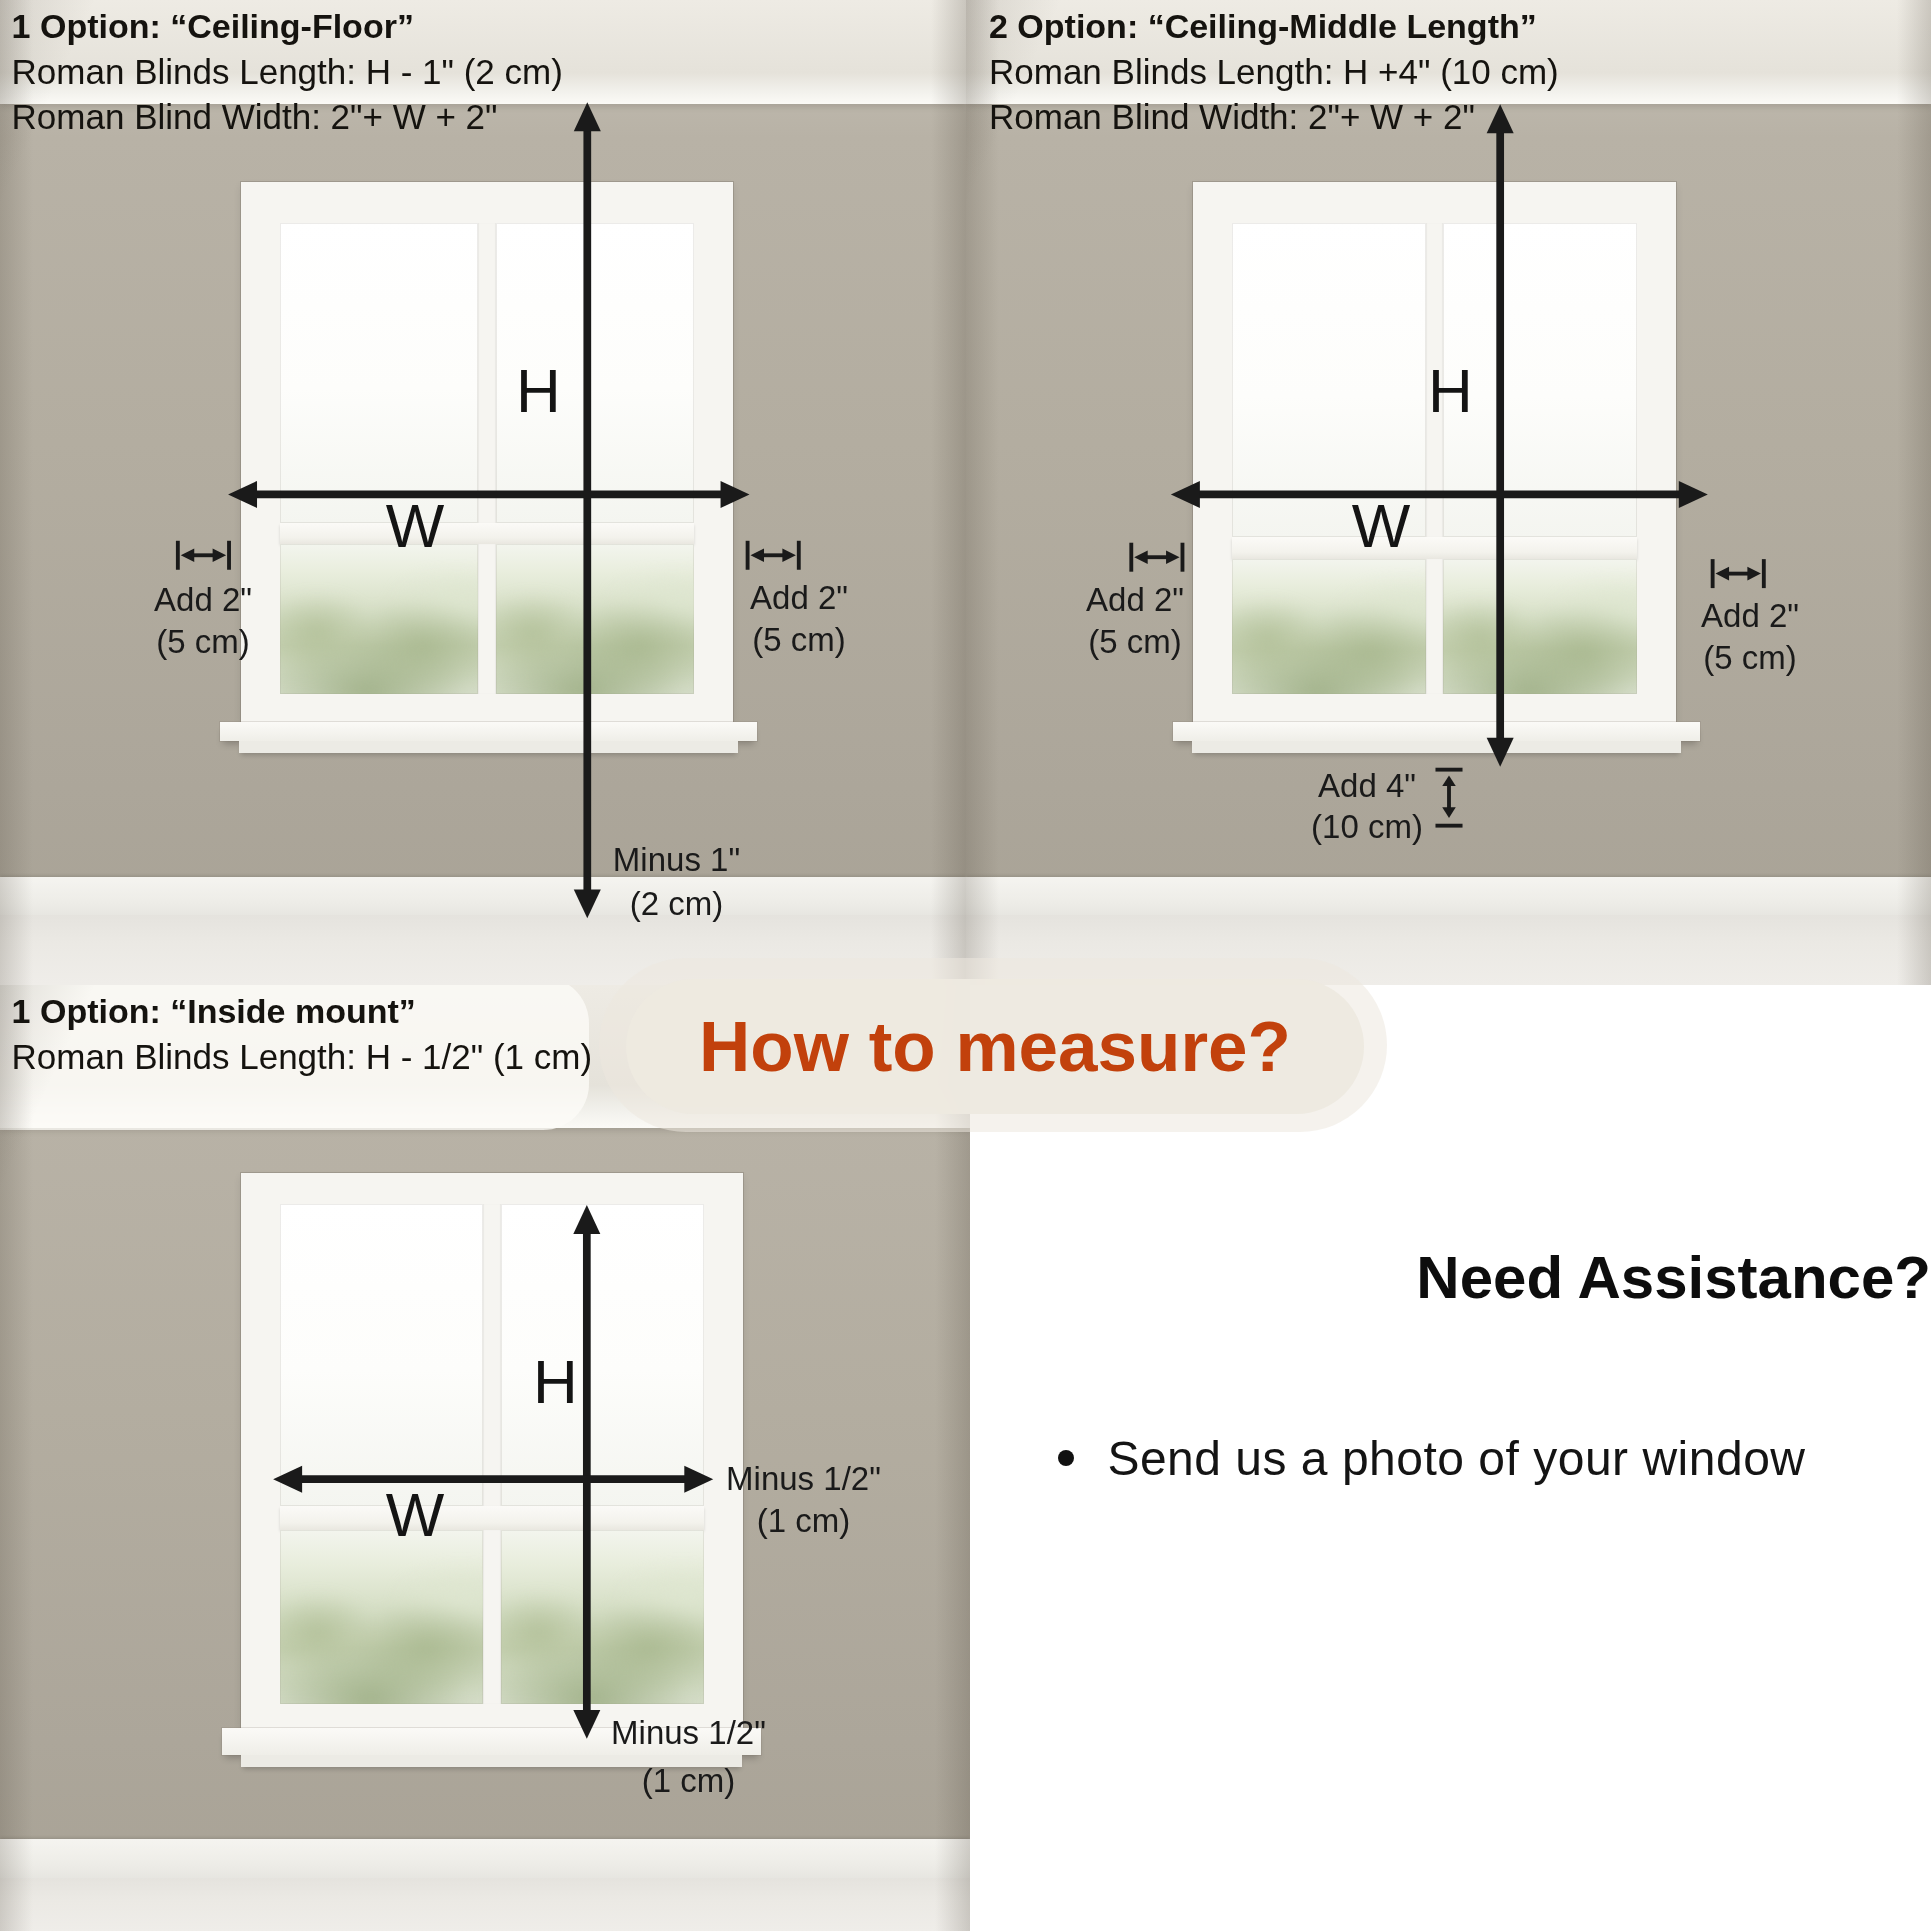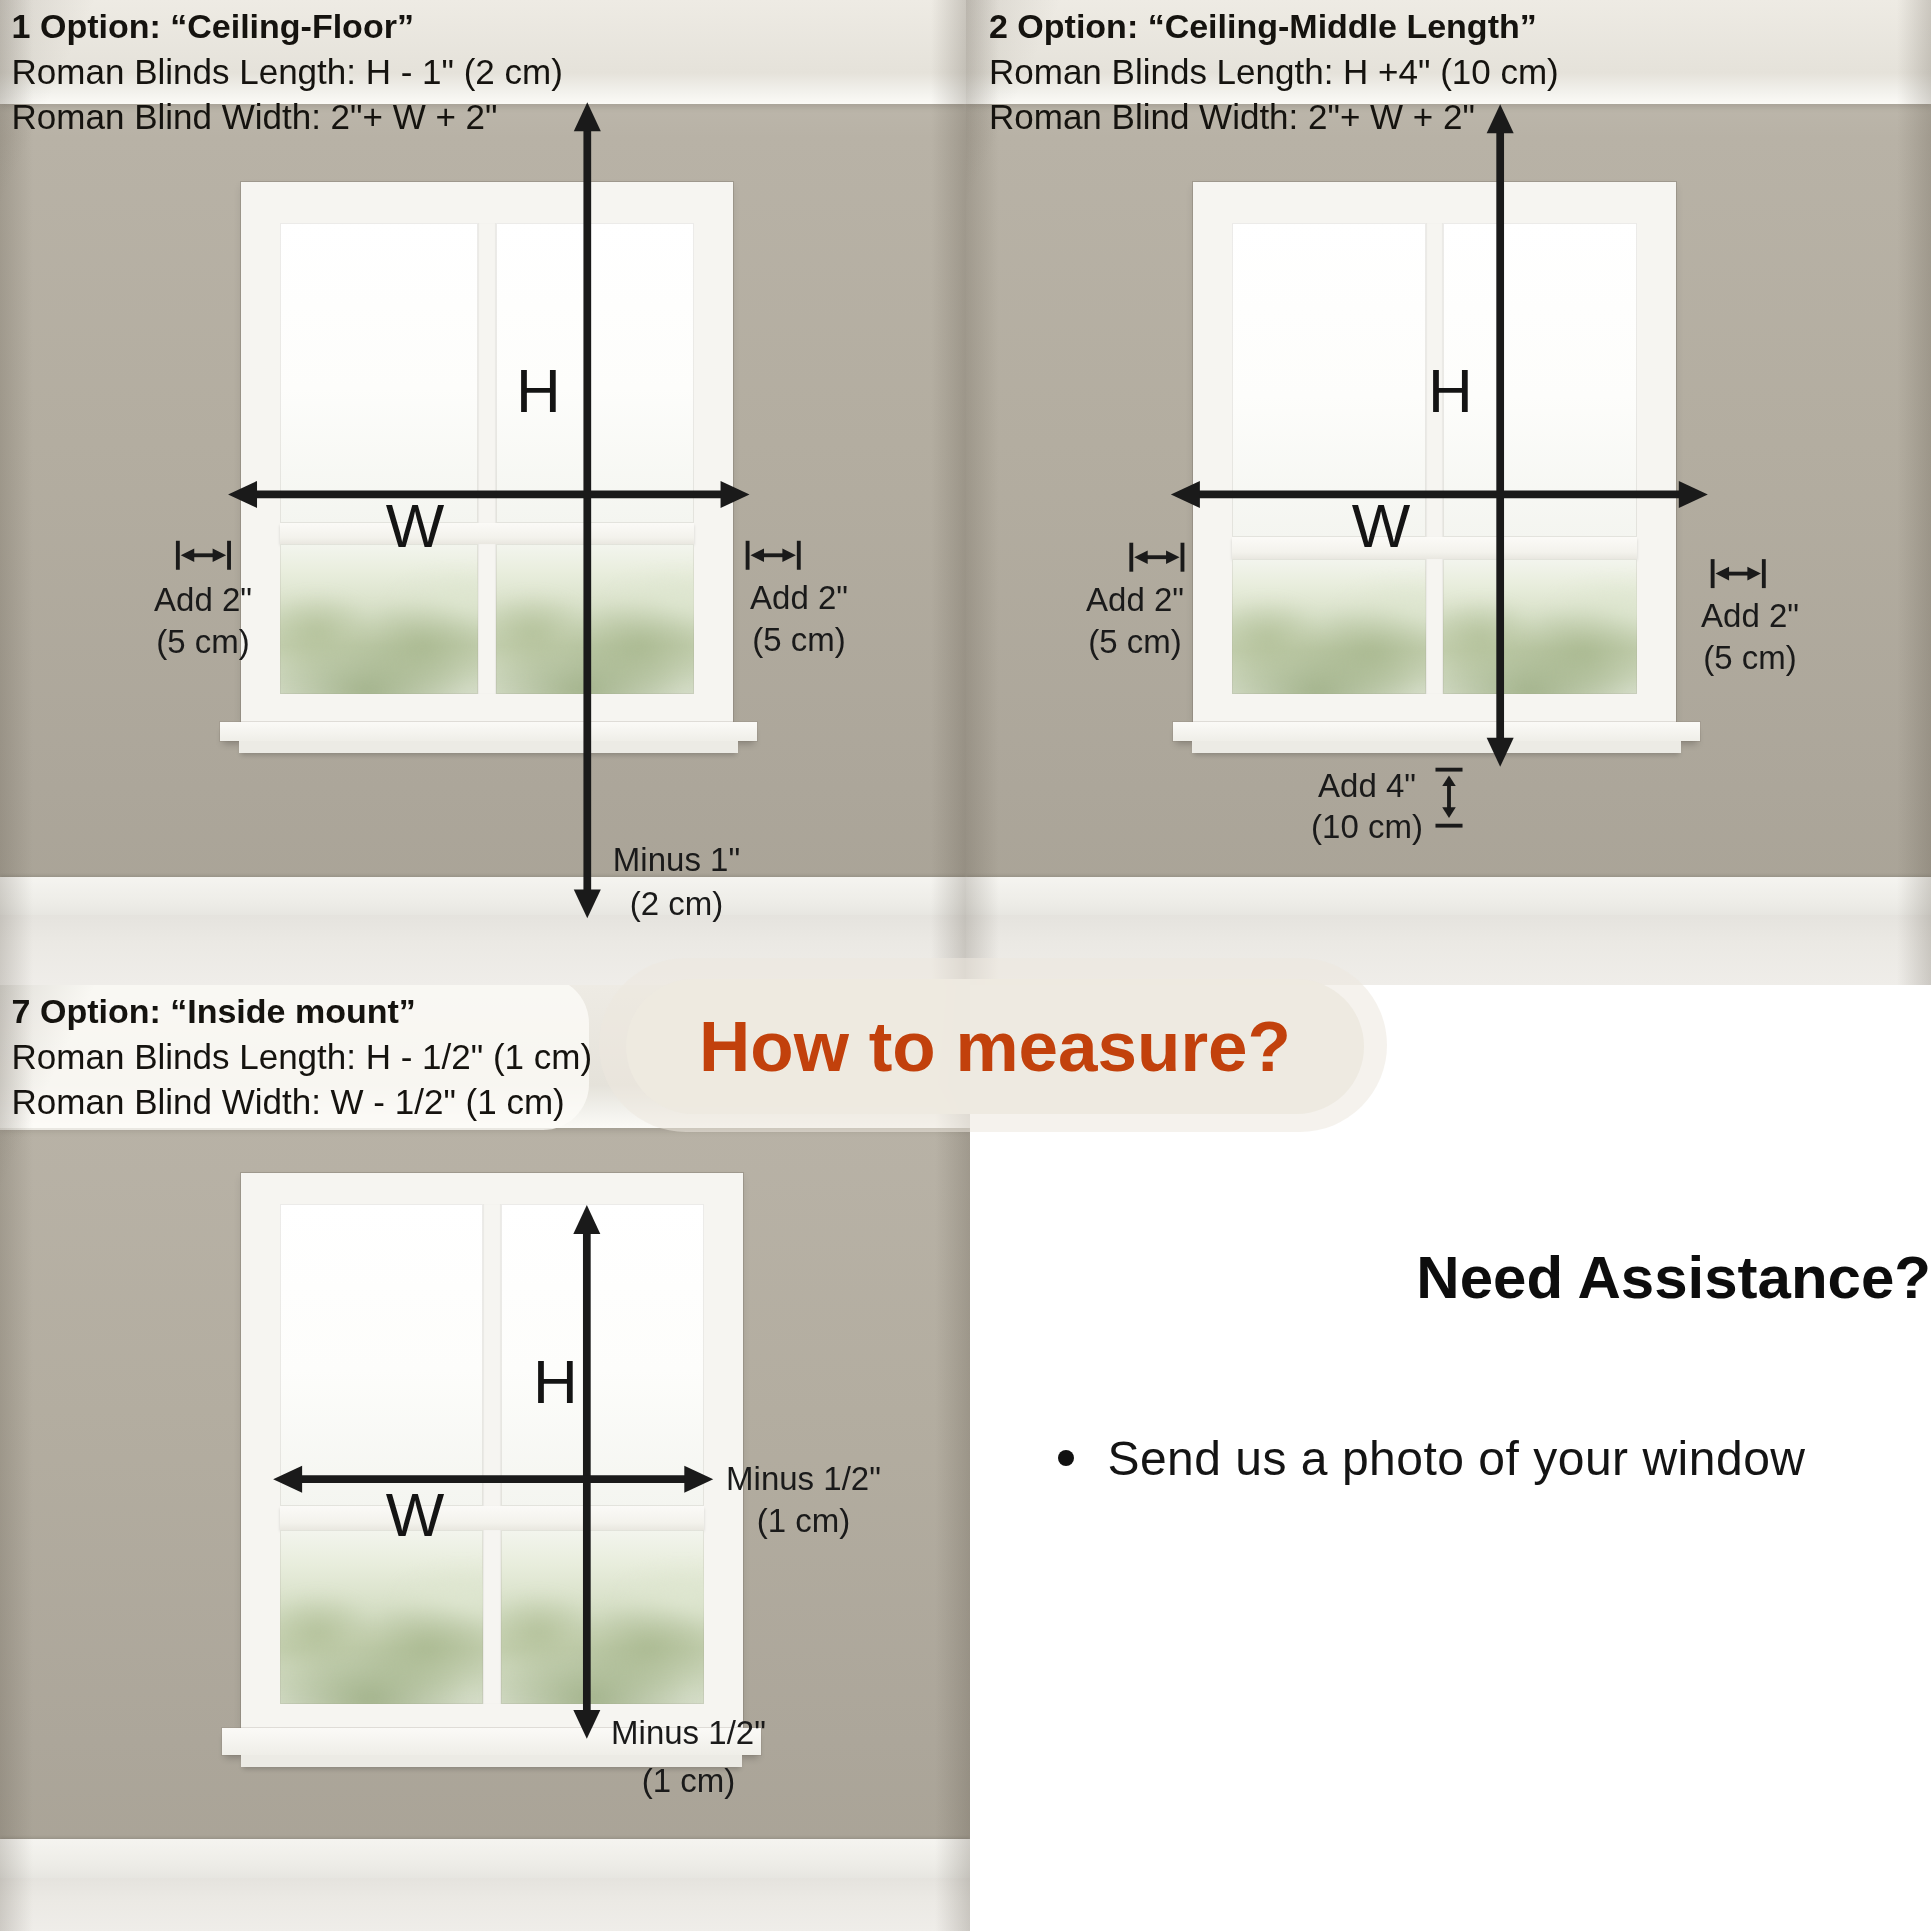--- a/index.html
+++ b/index.html
@@ -251,23 +251,22 @@
     <svg class="overlay" width="970" height="946" viewBox="0 0 1005 980">
       <line class="arrow-line" x1="608" y1="256" x2="608" y2="753" stroke-width="8"></line>
       <polygon class="arrow-shape" points="608,228 594,258 622,258"></polygon>
       <polygon class="arrow-shape" points="608,781 594,751 622,751"></polygon>
       <line class="arrow-line" x1="311" y1="512" x2="711" y2="512" stroke-width="8"></line>
       <polygon class="arrow-shape" points="283,512 313,498 313,526"></polygon>
       <polygon class="arrow-shape" points="739,512 709,498 709,526"></polygon>
     </svg>
     <div class="hdr-band"></div>
     <div class="hdr-text">
-      <div class="hdr-title">7 Option: “Inside mount”</div>
+      <div class="hdr-title">1 Option: “Inside mount”</div>
       <div class="hdr-line">Roman Blinds Length: H - 1/2" (1 cm)</div>
-      <div class="hdr-line">Roman Blind Width: W - 1/2" (1 cm)</div>
     </div>
     <div class="dim-label h-label">H</div>
     <div class="dim-label w-label">W</div>
     <div class="ann side-note">
       <div>Minus 1/2"</div>
       <div>(1 cm)</div>
     </div>
     <div class="ann bottom-note">
       <div>Minus 1/2"</div>
       <div>(1 cm)</div>

